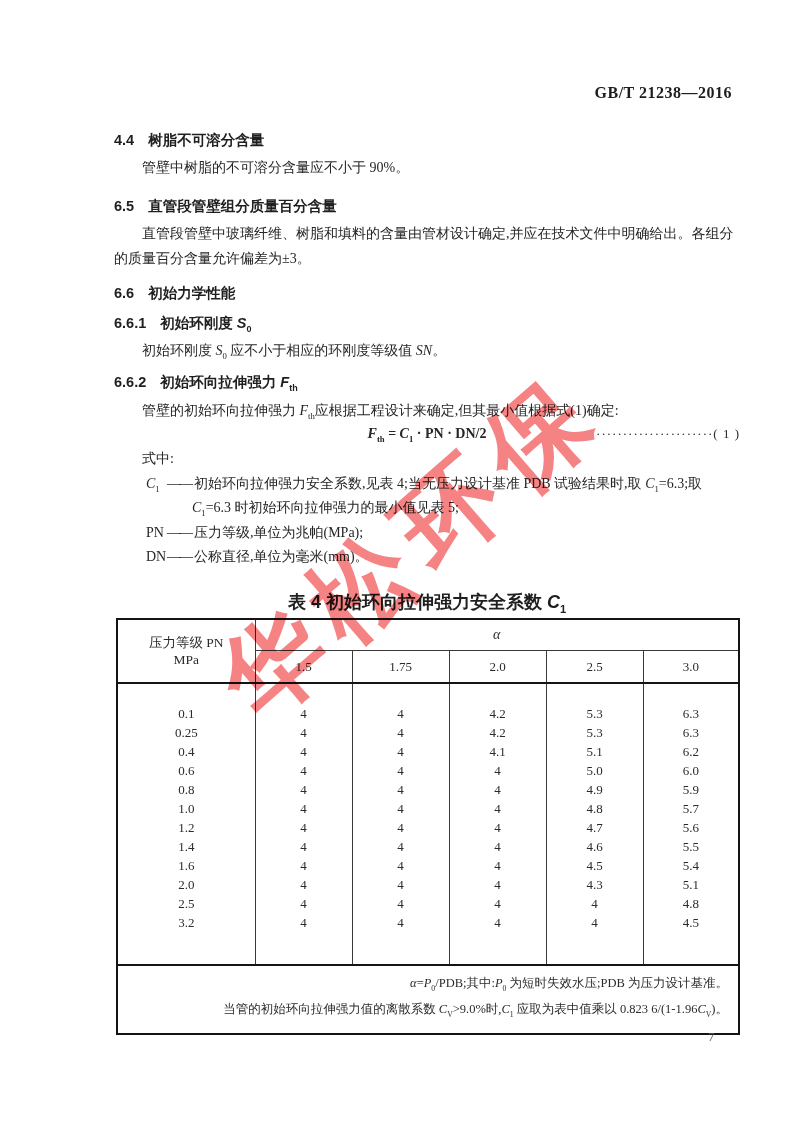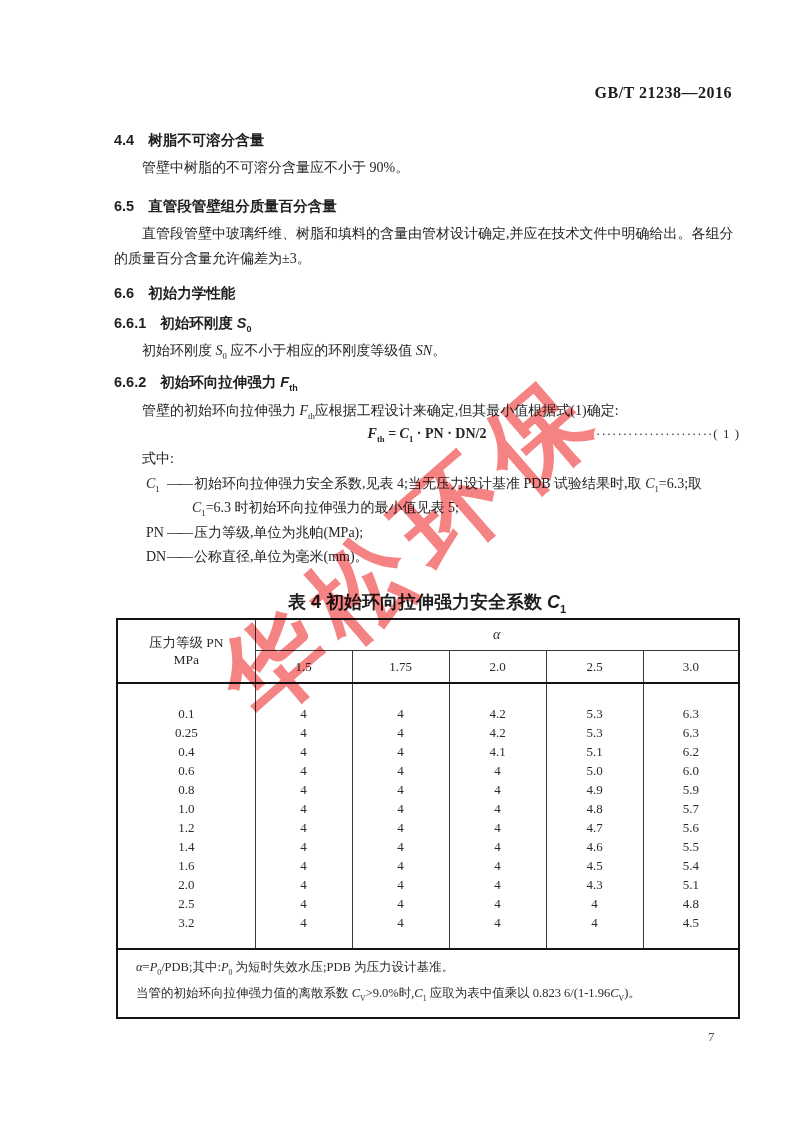--- a/index.html
+++ b/index.html
@@ -50,23 +50,23 @@
   }
   .c1-table td{padding:0;text-align:center;vertical-align:middle;}
   .c1-table .corner-cell{border-right:1px solid #3a3a3a;border-bottom:2px solid #141414;font-size:13.5px;}
   .c1-table .corner-cell div{line-height:17px;}
   .c1-table .alpha-cell{border-bottom:1px solid #3a3a3a;height:30px;font-size:14px;}
   .c1-table .colhead-cell{border-left:1px solid #3a3a3a;border-bottom:2px solid #141414;height:31px;}
   .c1-table .colhead-cell:first-child{border-left:none;}
   .c1-table tbody td{border-left:1px solid #3a3a3a;height:19px;}
   .c1-table tbody td:first-child{border-left:none;}
   .c1-table tbody tr:first-child td{padding-top:20px;}
-  .c1-table tbody tr:last-child td{padding-bottom:16px;}
+  .c1-table tbody tr:last-child td{padding-bottom:32px;}
   .c1-table tfoot td{
-    border-top:2px solid #141414;text-align:left;
+    border-top:2px solid #141414;text-align:right;
     padding:7px 10px 9px 18px;font-size:12.5px;
   }
   .c1-table tfoot .fn-line{line-height:20px;}
   .watermark{
     left:85px;top:485px;width:600px;height:120px;
     font-family:"Liberation Sans","DejaVu Sans",sans-serif;
     font-size:100px;font-weight:bold;letter-spacing:16px;
     text-align:center;line-height:120px;white-space:nowrap;
     transform:rotate(-41deg);opacity:0.78;mix-blend-mode:multiply;
     pointer-events:none;z-index:5;

